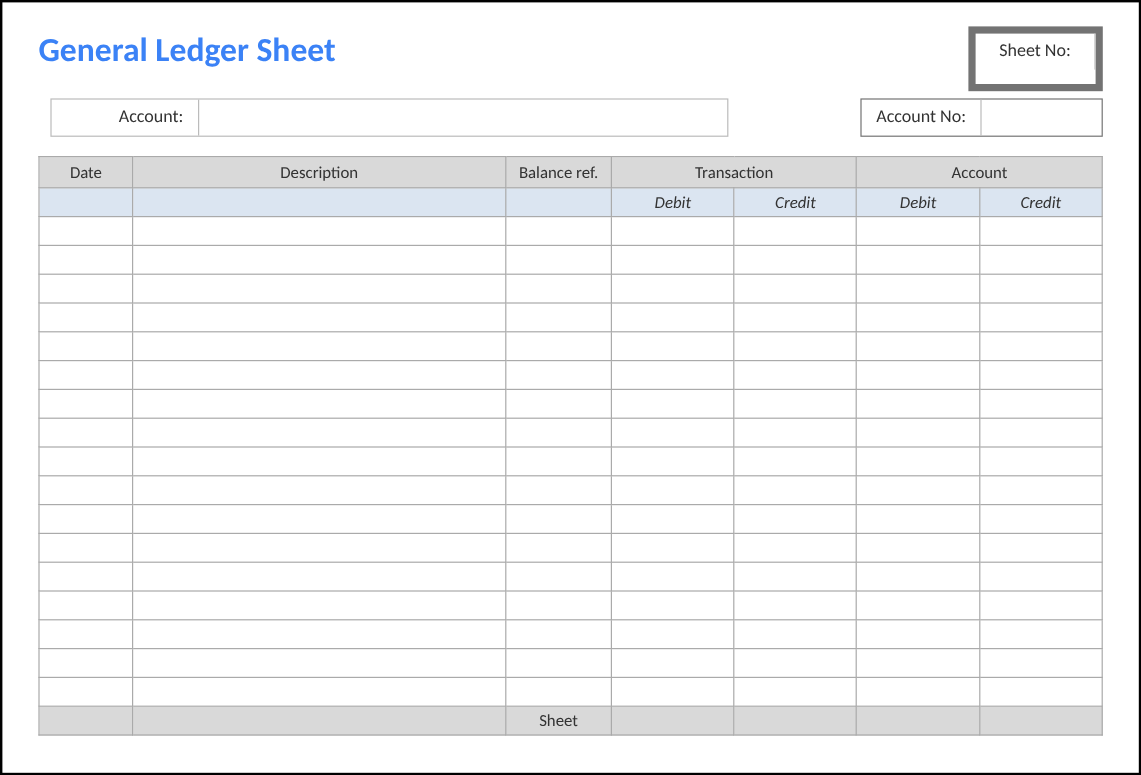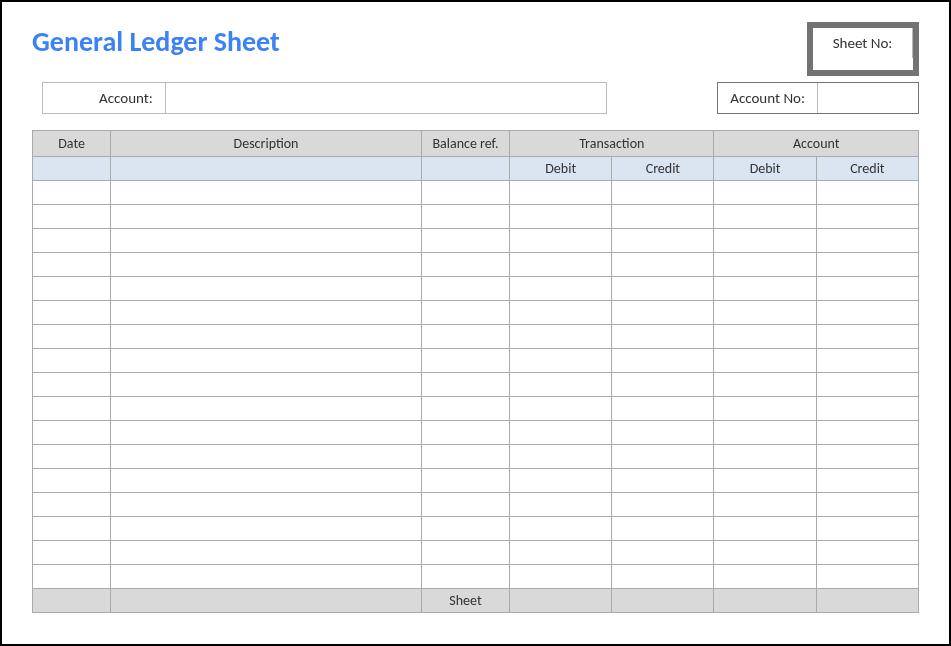--- a/index.html
+++ b/index.html
@@ -114,20 +114,21 @@
     .col-desc { width: 310px; }
     .col-jref { width: 88px; }
     .col-tx-debit { width: 102px; }
     .col-tx-credit { width: 102px; }
     .col-bal-debit { width: 102px; }
     .col-bal-credit { width: 102px; }
     .sub-header td {
       background: #dbe5f1;
       font-size: 14px;
       height: 22px;
+      font-style: italic;
     }
     .data-row td {
       height: 24px;
       background: #fff;
     }
     .total-row td {
       background: #d9d9d9;
       height: 26px;
     }
   </style>

